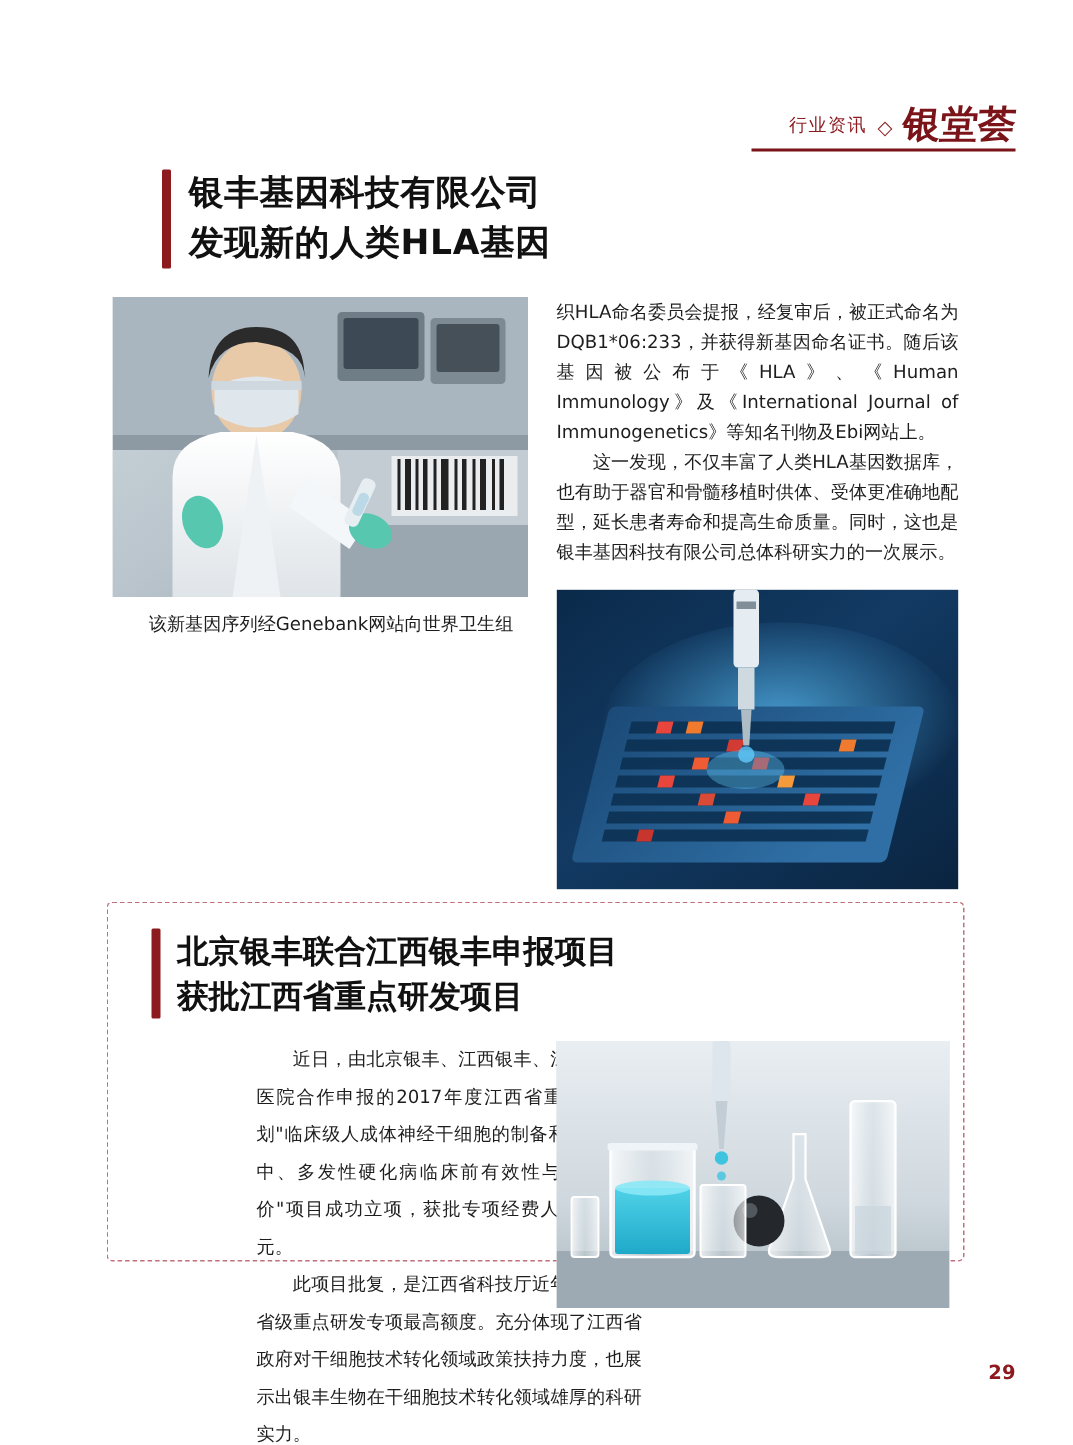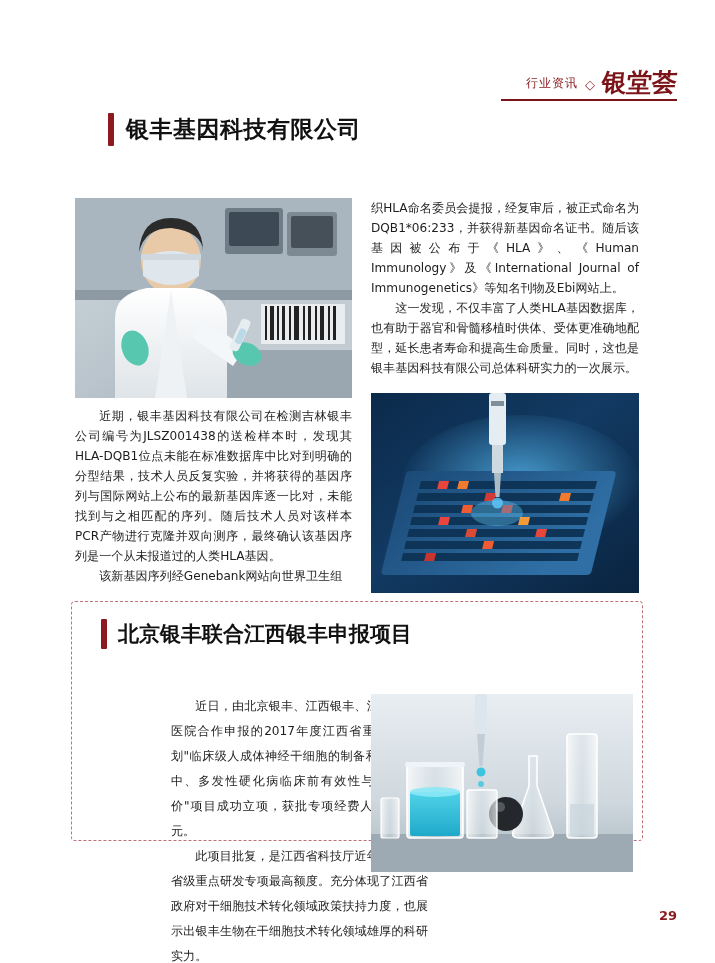--- a/index.html
+++ b/index.html
@@ -178,20 +178,21 @@
     <span class="header-label">行业资讯</span>
     <span class="header-sep">◇</span>
     <span class="header-logo">银堂荟</span>
   </div>
   <div class="header-rule"></div>
 
   <div class="title-block">
     <div class="title-bar"></div>
     <div class="title-text">
       <div>银丰基因科技有限公司</div>
+      <div>发现新的人类HLA基因</div>
     </div>
   </div>
 
   <div class="img" id="img-lab">
     <svg viewBox="0 0 277 200" preserveAspectRatio="none" aria-hidden="true">
       <defs>
         <linearGradient id="labbg" x1="0" y1="0" x2="1" y2="1">
           <stop offset="0%" stop-color="#cfd8dd"></stop>
           <stop offset="50%" stop-color="#b9c4cc"></stop>
           <stop offset="100%" stop-color="#97a5b0"></stop>
@@ -233,21 +234,20 @@
       <path d="M96 92 L112 200 L80 200 Z" fill="#eef2f5"></path>
       <path d="M128 120 L170 150 L158 168 L118 140 Z" fill="#f4f7f9"></path>
       <ellipse cx="172" cy="156" rx="15" ry="11" fill="#57c7b0" transform="rotate(25 172 156)"></ellipse>
       <ellipse cx="60" cy="150" rx="13" ry="18" fill="#57c7b0" transform="rotate(-20 60 150)"></ellipse>
       <rect x="160" y="120" width="10" height="34" rx="4" fill="#e7eef2" transform="rotate(25 165 137)"></rect>
       <rect x="162" y="130" width="7" height="16" rx="3" fill="#bcd9e8" transform="rotate(25 165 138)"></rect>
     </svg>
   </div>
 
   <div class="col" id="col-left">
-    <p class="indent">近期，银丰基因科技有限公司在检测吉林银丰公司编号为JLSZ001438的送检样本时，发现其HLA-DQB1位点未能在标准数据库中比对到明确的分型结果，技术人员反复实验，并将获得的基因序列与国际网站上公布的最新基因库逐一比对，未能找到与之相匹配的序列。随后技术人员对该样本PCR产物进行克隆并双向测序，最终确认该基因序列是一个从未报道过的人类HLA基因。</p>
     <p class="indent">该新基因序列经Genebank网站向世界卫生组</p>
   </div>
 
   <div class="col" id="col-right">
     <p>织HLA命名委员会提报，经复审后，被正式命名为DQB1*06:233，并获得新基因命名证书。随后该基因被公布于《HLA》、《Human Immunology》及《International Journal of Immunogenetics》等知名刊物及Ebi网站上。</p>
     <p class="indent">这一发现，不仅丰富了人类HLA基因数据库，也有助于器官和骨髓移植时供体、受体更准确地配型，延长患者寿命和提高生命质量。同时，这也是银丰基因科技有限公司总体科研实力的一次展示。</p>
   </div>
 
   <div class="img" id="img-pipette">
     <svg viewBox="0 0 268 200" preserveAspectRatio="none" aria-hidden="true">
@@ -303,20 +303,21 @@
       </g>
       <ellipse cx="126" cy="120" rx="26" ry="13" fill="#66d0ff" opacity="0.35"></ellipse>
     </svg>
   </div>
 
   <div class="article2">
     <div class="title-block2">
       <div class="title-bar2"></div>
       <div class="title-text2">
         <div>北京银丰联合江西银丰申报项目</div>
+        <div>获批江西省重点研发项目</div>
       </div>
     </div>
 
     <div id="col-a2">
       <p class="indent">近日，由北京银丰、江西银丰、江西省人民医院合作申报的2017年度江西省重点研发计划"临床级人成体神经干细胞的制备和治疗脑卒中、多发性硬化病临床前有效性与安全性评价"项目成功立项，获批专项经费人民币50万元。</p>
       <p class="indent">此项目批复，是江西省科技厅近年来批复的省级重点研发专项最高额度。充分体现了江西省政府对干细胞技术转化领域政策扶持力度，也展示出银丰生物在干细胞技术转化领域雄厚的科研实力。</p>
     </div>
   </div>
 
   <div class="img" id="img-beakers">

